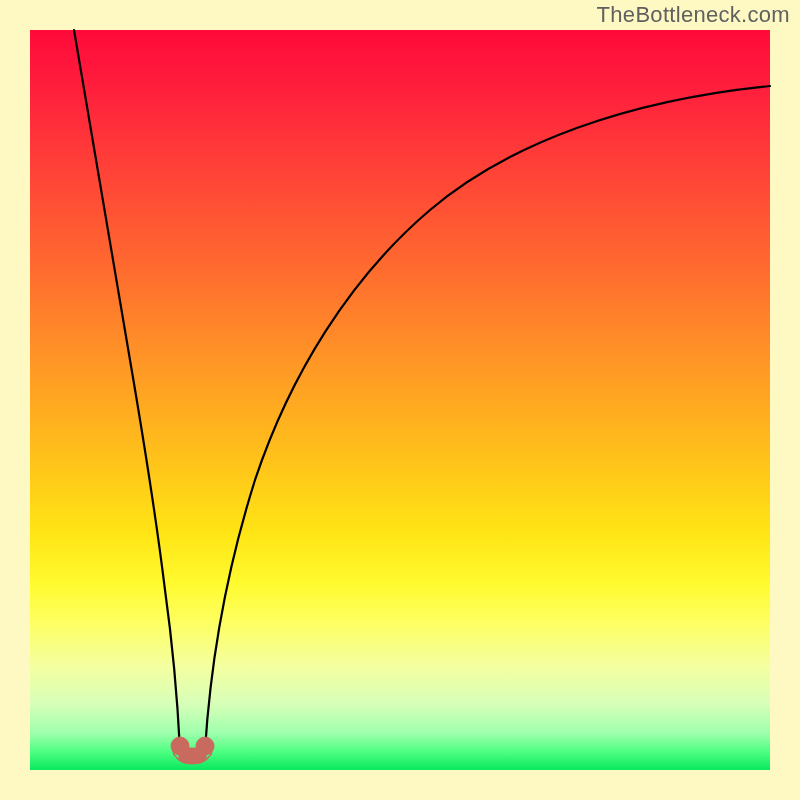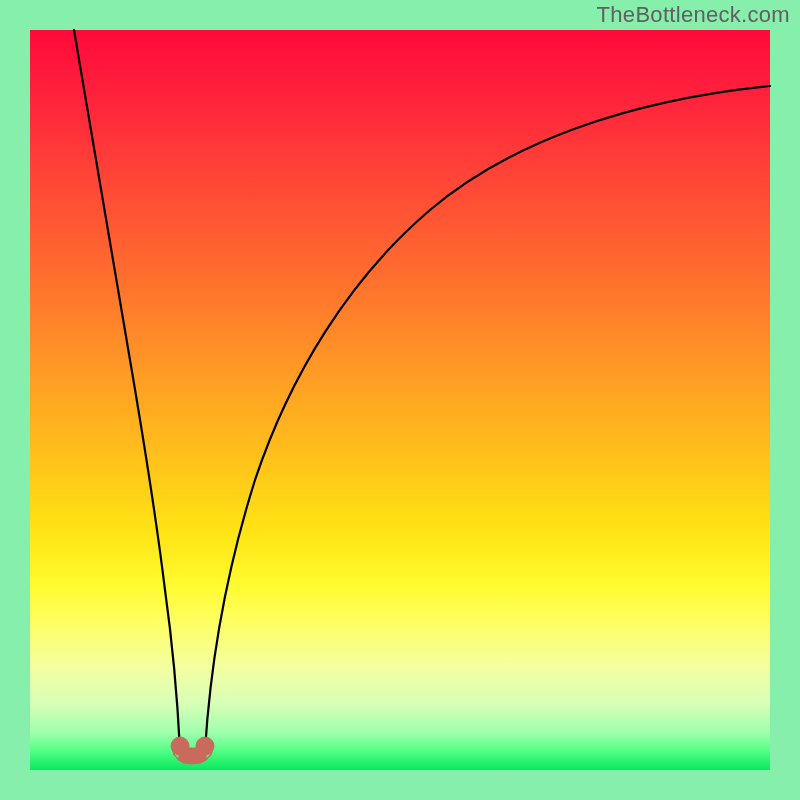--- a/index.html
+++ b/index.html
@@ -8,21 +8,21 @@
     width: 800px;
     height: 800px;
     background: #000;
     overflow: hidden;
     font-family: Arial, Helvetica, sans-serif;
   }
   .outer {
     position: relative;
     width: 800px;
     height: 800px;
-    background: #86efac;
+    background: #fef9c3;
   }
   .plot-area {
     position: absolute;
     left: 30px;
     top: 30px;
     width: 740px;
     height: 740px;
     
     background: linear-gradient(
       to bottom,

